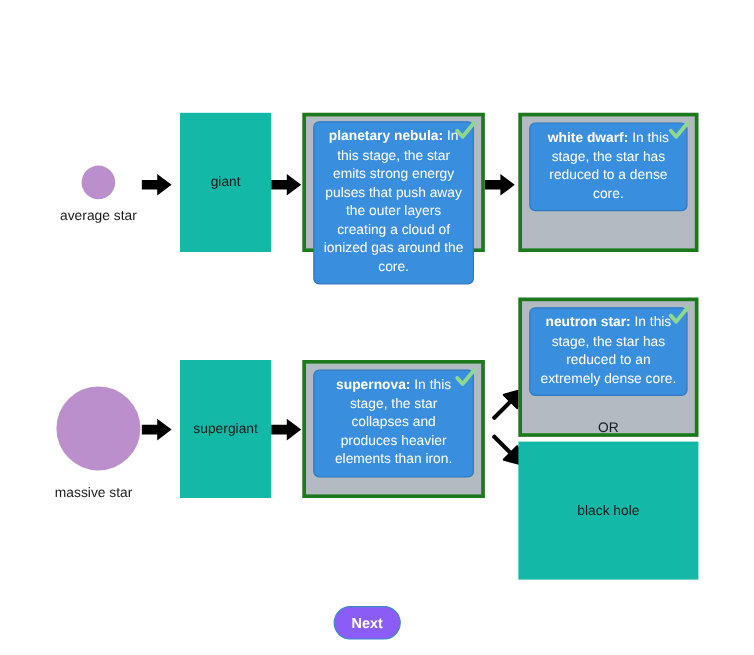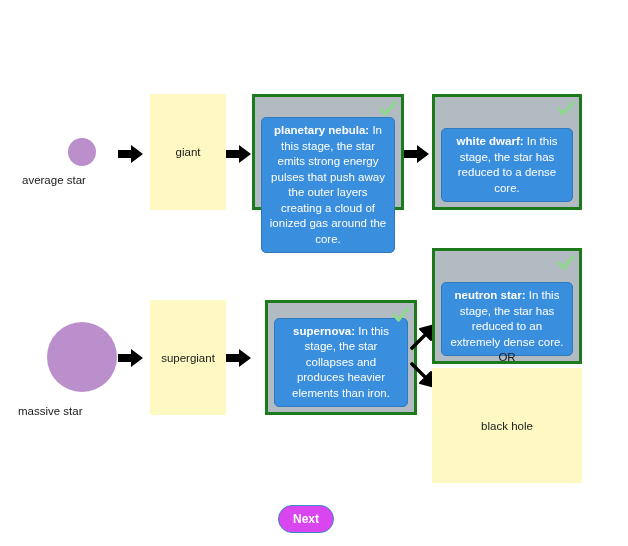--- a/index.html
+++ b/index.html
@@ -19,46 +19,47 @@
   
   .node { position: absolute; }
 
   
   .star-circle {
     border-radius: 50%;
     background: #bb8fcb;
   }
   .star-label {
     position: absolute;
+    text-align: center;
     font-size: 11.5px;
     color: #1a1a1a;
     white-space: nowrap;
   }
 
   
   .grey-box {
-    background: #fef9c3;
+    background: #14b8a6;
     display: flex;
     align-items: center;
     justify-content: center;
     font-size: 11.5px;
     color: #1a1a1a;
   }
 
   
   .drop-box {
     background: #b2bac2;
     border: 3px solid #1c7a1c;
     box-sizing: border-box;
     display: flex;
-    align-items: flex-end;
+    align-items: flex-start;
     justify-content: center;
     padding: 5px 6px;
   }
-  .drop-box.align-top { align-items: flex-start; padding-top: 20px; }
+  .drop-box.align-top { align-items: flex-start; padding-top: 4px; }
 
   
   .chip {
     background: #3a8ede;
     border: 1px solid #2f79bf;
     border-radius: 5px;
     box-sizing: border-box;
     color: #ffffff;
     font-size: 11.5px;
     line-height: 15.5px;
@@ -95,21 +96,21 @@
     position: absolute;
     font-size: 11.5px;
     color: #1a1a1a;
     text-align: center;
     width: 100%;
   }
 
   
   .next-btn {
     position: absolute;
-    background: #d946ef;
+    background: #8b5cf6;
     border: 1px solid #3d87c6;
     border-radius: 16px;
     color: #ffffff;
     font-size: 12px;
     font-weight: bold;
     display: flex;
     align-items: center;
     justify-content: center;
     cursor: pointer;
   }
@@ -176,21 +177,21 @@
 <div class="node grey-box" style="left:150px; top:300px; width:76px; height:115px;text-align:right;">
   <span>supergiant</span>
 </div>
 
 <div class="arrow-right" style="left:226px; top:348px;">
   <svg width="26" height="20" viewBox="0 0 26 20">
     <path d="M0 6 L13 6 L13 1 L25 10 L13 19 L13 14 L0 14 Z" fill="#000000"></path>
   </svg>
 </div>
 
-<div class="node drop-box" style="left:252px; top:300px; width:152px; height:115px; position:absolute;margin-left:13px;">
+<div class="node drop-box" style="left:252px; top:300px; width:152px; height:115px; position:absolute;">
   <div class="chip">
     <b>supernova:</b><span> In this stage, the star collapses and produces heavier elements than iron.</span>
   </div>
   <div class="check-badge">
     <svg width="20" height="20" viewBox="0 0 20 20">
       <path d="M3 10 L7.5 15 L17 3.5" stroke="#8fd98f" stroke-width="3.2" fill="none" stroke-linecap="round" stroke-linejoin="round"></path>
     </svg>
   </div>
 </div>
 

